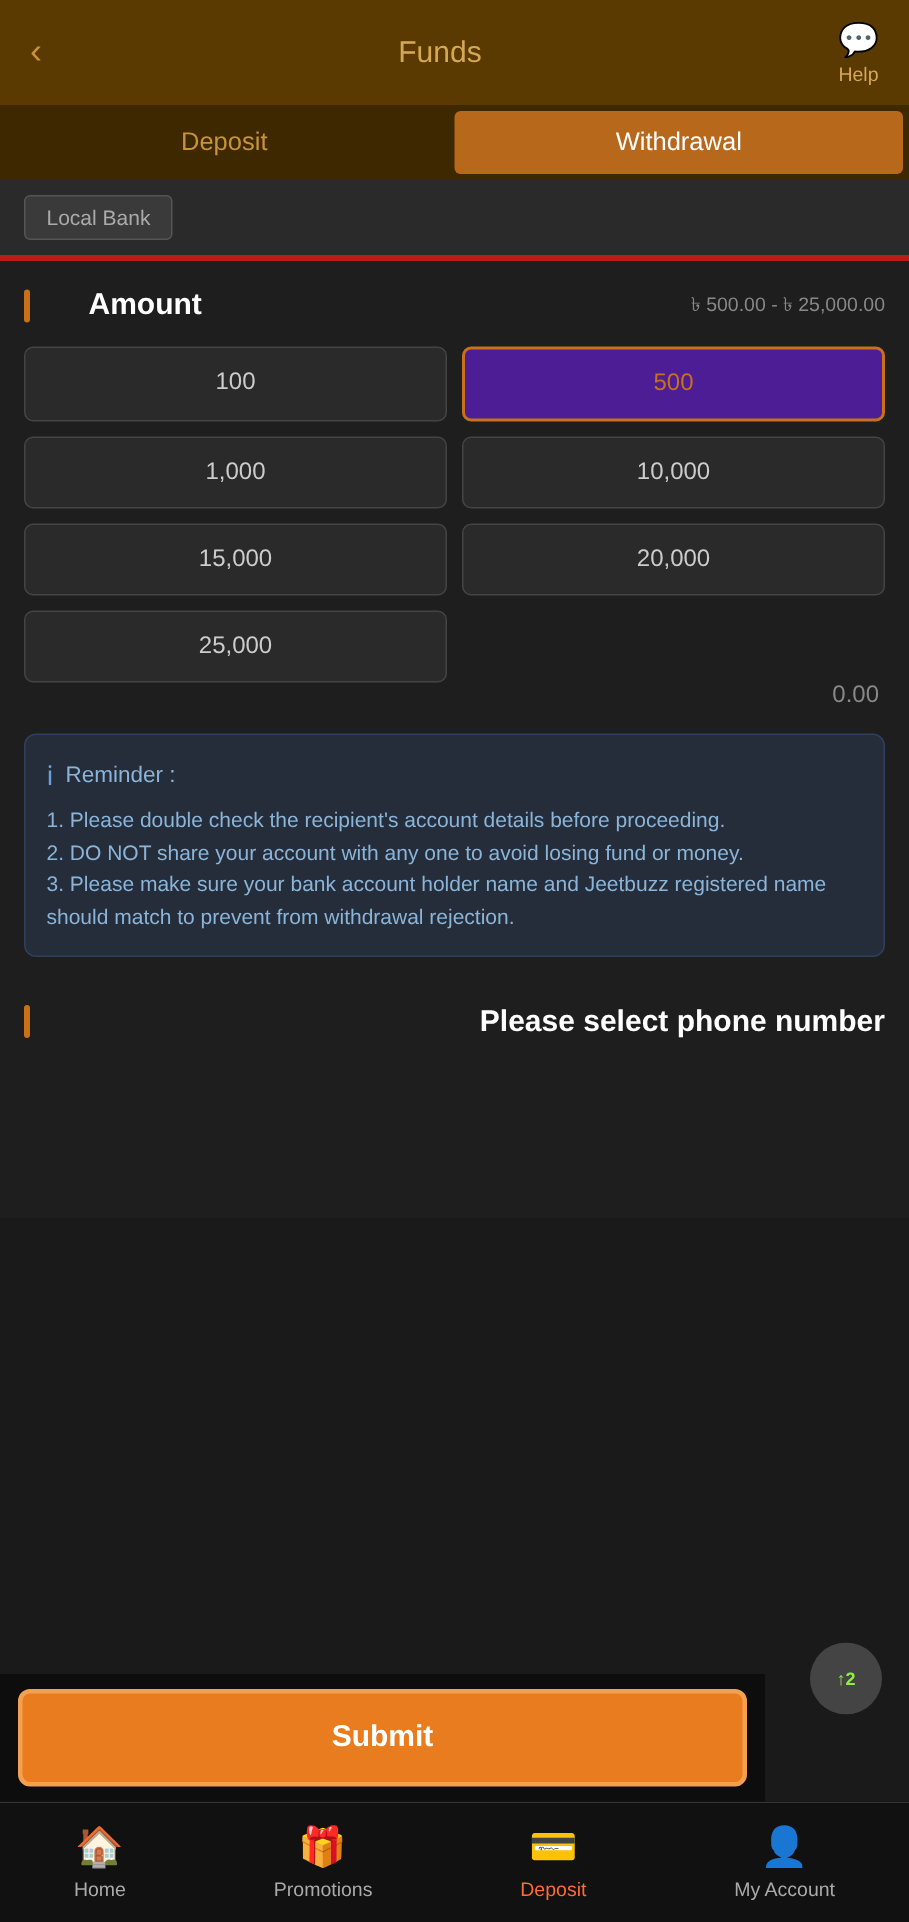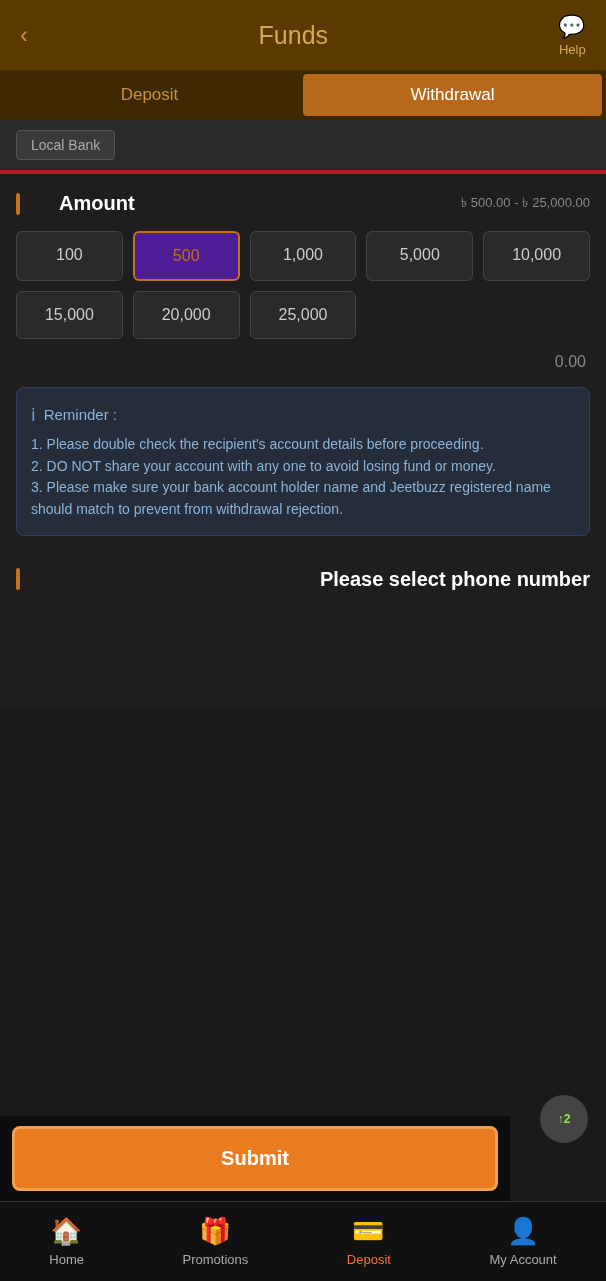--- a/index.html
+++ b/index.html
@@ -24,21 +24,21 @@
       padding: 12px 20px;
       height: 70px;
     }
     .header-back {
       color: #c8923a;
       font-size: 24px;
       cursor: pointer;
     }
     .header-title {
       color: #d4a855;
-      font-size: 25px;
+      font-size: 20px;
       font-weight: normal;
     }
     .header-help {
       display: flex;
       flex-direction: column;
       align-items: center;
       color: #d4a855;
       font-size: 13px;
       cursor: pointer;
     }
@@ -117,23 +117,22 @@
       margin-left: 31px;
     }
     .section-range {
       color: #888;
       font-size: 13px;
     }
 
     
     .amount-grid {
       display: grid;
-      grid-template-columns: repeat(5, 1fr);
+      grid-template-columns: repeat(2, 1fr);
       gap: 10px;
-      margin-bottom: 14px;
     }
     .amount-btn {
       background-color: #2a2a2a;
       border: 1px solid #444;
       color: #ccc;
       font-size: 16px;
       padding: 14px 6px;
       border-radius: 6px;
       text-align: center;
       cursor: pointer;
@@ -293,21 +292,20 @@
       <div class="section-bar"></div>
       <span class="section-title">Amount</span>
     </div>
     <span class="section-range">৳ 500.00 - ৳ 25,000.00</span>
   </div>
 
   <div class="amount-grid">
     <div class="amount-btn">100</div>
     <div class="amount-btn selected">500</div>
     <div class="amount-btn">1,000</div>
-    <div class="amount-btn">5,000</div>
     <div class="amount-btn">10,000</div>
     <div class="amount-btn">15,000</div>
     <div class="amount-btn">20,000</div>
     <div class="amount-btn">25,000</div>
   </div>
 
   <div class="balance-display">0.00</div>
 
   <div class="reminder-box">
     <div class="reminder-header">

